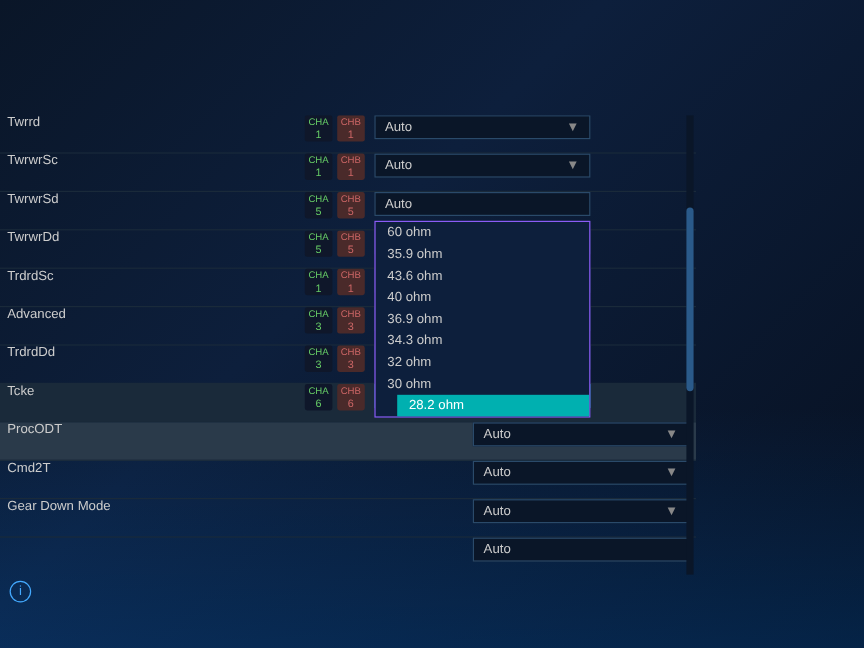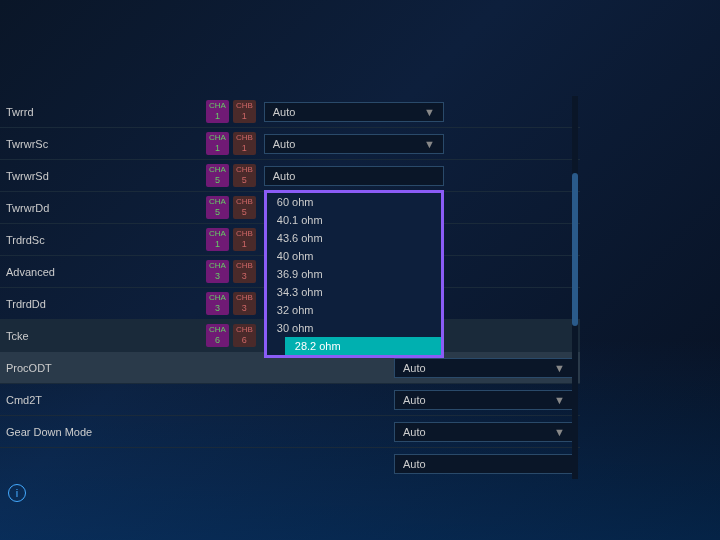--- a/index.html
+++ b/index.html
@@ -125,21 +125,21 @@
       flex-direction: column;
     }
 
     
     .settings-list {
       flex: 1;
       overflow: hidden;
     }
     .setting-row {
       display: flex;
-      align-items: center;
+      align-items: flex-start;
       height: 32px;
       border-bottom: 1px solid #1a2a3a;
       padding: 0 6px;
     }
     .setting-row.highlighted { background: #1a2a3a; }
     .setting-name {
       flex: 0 0 200px;
       color: #ccc;
       font-size: 11px;
     }
@@ -150,21 +150,21 @@
     }
     .cha-badge, .chb-badge {
       font-size: 9px;
       padding: 1px 3px;
       border-radius: 2px;
       display: flex;
       flex-direction: column;
       align-items: center;
       line-height: 1.2;
     }
-    .cha-badge { background: #701a75; color: #6c6; }
+    .cha-badge { background: #0f172a; color: #6c6; margin-left: 48px; }
     .chb-badge { background: #4a2a2a; color: #c66; }
 
     .dropdown-display {
       background: #0a1628;
       border: 1px solid #2a4a6a;
       color: #ccc;
       font-size: 11px;
       padding: 3px 8px;
       width: 180px;
       display: flex;
@@ -184,21 +184,21 @@
       font-size: 11px;
       padding: 3px 8px;
       width: 180px;
     }
     .dropdown-list {
       position: absolute;
       top: 24px;
       left: 0;
       width: 180px;
       background: #0d1f3c;
-      border: 3px solid #8b5cf6;
+      border: 1px solid #8b5cf6;
       z-index: 100;
     }
     .dropdown-item {
       padding: 3px 10px;
       font-size: 11px;
       color: #ccc;
       cursor: pointer;
     }
     .dropdown-item.selected {
       background: #00b0b0;
@@ -434,21 +434,21 @@
                 <span style="font-size:8px">CHB</span>
                 <span>5</span>
               </div>
           </div>
           <div class="dropdown-open-container">
             <div class="dropdown-open-display">
               <span>Auto</span>
             </div>
             <div class="dropdown-list">
               <div class="dropdown-item">60 ohm</div>
-              <div class="dropdown-item">40.1 ohm</div>
+              <div class="dropdown-item">35.9 ohm</div>
               <div class="dropdown-item">43.6 ohm</div>
               <div class="dropdown-item">40 ohm</div>
               <div class="dropdown-item">36.9 ohm</div>
               <div class="dropdown-item">34.3 ohm</div>
               <div class="dropdown-item">32 ohm</div>
               <div class="dropdown-item">30 ohm</div>
               <div class="dropdown-item selected">28.2 ohm</div>
             </div>
           </div>
         </div>

